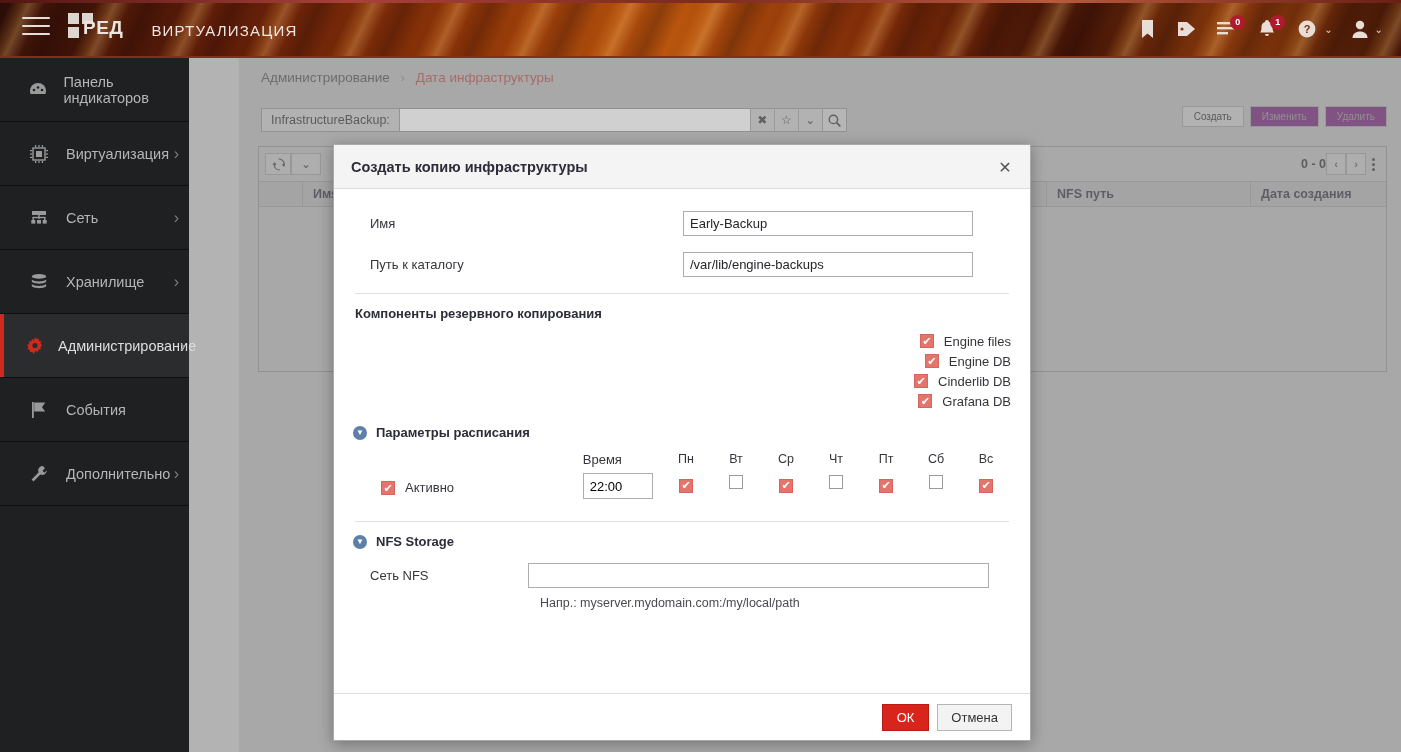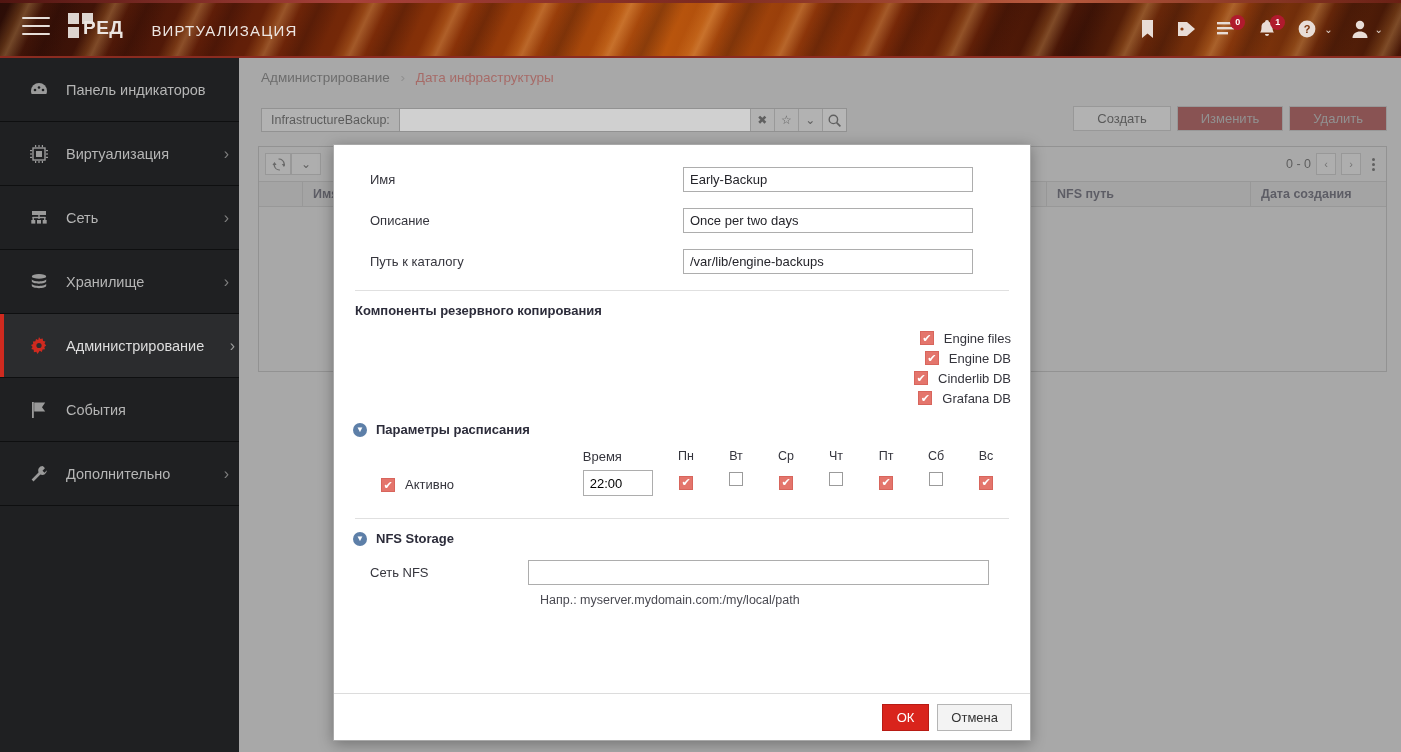--- a/index.html
+++ b/index.html
@@ -59,21 +59,21 @@
   .badge {
     position:absolute; top: 0px; right: -5px; min-width: 15px; height: 15px;
     border-radius: 50%; background: #b01a2d; color:#fff; font-size: 9px;
     line-height: 15px; text-align:center; font-weight: 700; padding: 0 2px;
   }
   .chev { font-size: 10px; color: #e2d7d1; margin-left: 2px; }
   .ticon-group { display:flex; align-items:center; cursor:pointer; }
 
   
   #sidebar {
-    position: absolute; left: 0; top: 58px; width: 239px; height: 694px;
+    position: absolute; left: 0; top: 58px; width: 189px; height: 694px;
     background: #1f2022;
   }
   .nav-item {
     position: relative; height: 64px; display: flex; align-items: center;
     border-bottom: 1px solid #0e0f10; padding-left: 26px; cursor: pointer;
     color: #b5b5b5; font-size: 14.5px;
   }
   .nav-item .nico { width: 26px; margin-right: 14px; display:flex; align-items:center;
                     justify-content:center; color:#9a9a9a; }
   .nav-item.active { background: #2b2c2e; color: #dedede; }
@@ -97,35 +97,35 @@
   .sb-label { background: #c8c8c8; color:#2b2b2b; font-size: 12.5px; padding: 0 9px;
               display:flex; align-items:center; border-right:1px solid #8f8f8f; }
   .sb-input { width: 350px; border:none; outline:none; font-size: 12.5px; padding: 0 6px;
               font-family:"Liberation Sans", sans-serif; background:#fff; }
   .sb-btn { width: 24px; border-left: 1px solid #9b9b9b; display:flex; align-items:center;
             justify-content:center; background:#cfcfcf; cursor:pointer; color:#333;
             font-size: 12px; }
   .sb-btn.plain { background: #c8c8c8; }
 
   #action-btns { position:absolute; right: 14px; top: 48px; display:flex; gap: 6px; }
-  .abtn { border: 1px solid #9a9a9a; background: #c2c2c2; font-size: 13px;
-          padding: 4px 23px; cursor:pointer; color:#3a3a3a;
+  .abtn { border: 1px solid #9a9a9a; background: #c2c2c2; font-size: 10px;
+          padding: 4px 11px; cursor:pointer; color:#3a3a3a;
           font-family:"Liberation Sans", sans-serif; }
   .abtn.strong { color:#272727; background:#c8c8c8; }
-  .abtn.disabled { color:#8d8d8d; background:#7f1d1d; }
+  .abtn.disabled { color:#8d8d8d; background:#701a75; }
 
   #grid-wrap { position:absolute; left: 19px; top: 88px; right: 14px; bottom: 380px;
                border:1px solid #8f8f8f; background:#b6b6b6; }
   #grid-toolbar { height: 34px; display:flex; align-items:center; padding: 0 6px;
                   background:#b8b8b8; position: relative; }
   .gt-btn { width: 26px; height: 22px; border:1px solid #9a9a9a; background:#c2c2c2;
             display:flex; align-items:center; justify-content:center; cursor:pointer;
             font-size: 12px; color:#333; }
-  .gt-right { position:absolute; right: 6px; display:flex; align-items:center; gap: 5px;
-              font-size: 12.5px; color:#2f2f2f; }
+  .gt-right { position:absolute; right: 6px; display:flex; align-items:center; 
+              font-size: 12.5px; color:#2f2f2f;font-weight:bold; }
   .pg-btn { width: 20px; height: 22px; border:1px solid #9a9a9a; background:#c2c2c2;
             display:flex; align-items:center; justify-content:center; cursor:pointer;
             font-size: 11px; color:#555; }
   .kebab { width: 14px; height: 22px; display:flex; flex-direction:column;
            align-items:center; justify-content:center; gap:2px; cursor:pointer; }
   .kebab i { width:3px; height:3px; background:#333; border-radius:50%; display:block; }
   #grid-head { height: 26px; display:flex; background:#b0b0b0;
                border-top:1px solid #9a9a9a; border-bottom: 1px solid #9a9a9a; }
   .gh { font-size: 12.5px; font-weight:700; color:#2e2e3d; padding: 5px 10px;
         border-right: 1px solid #9a9a9a; white-space:nowrap; }
@@ -418,29 +418,29 @@
       <div class="gh" style="width:204px">NFS путь</div>
       <div class="gh" style="flex:1;border-right:none">Дата создания</div>
     </div>
     <div id="grid-body"></div>
   </div>
 </div>
 
 <div id="overlay"></div>
 
 <div id="modal">
+  <div id="modal-head">
+    <div id="modal-title">Создать копию инфраструктуры</div>
+    <div id="modal-close">✕</div>
+  </div>
 
   <div id="modal-body">
     <div class="frow">
       <div class="flabel">Имя</div>
       <input class="finput" value="Early-Backup" style="">
-    </div>
-    <div class="frow">
-      <div class="flabel">Описание</div>
-      <input class="finput" value="Once per two days" style="">
     </div>
     <div class="frow">
       <div class="flabel">Путь к каталогу</div>
       <input class="finput" value="/var/lib/engine-backups" style="">
     </div>
 
     <div class="hr"></div>
 
     <div class="section-title">Компоненты резервного копирования</div>
     <div class="comp-list">

